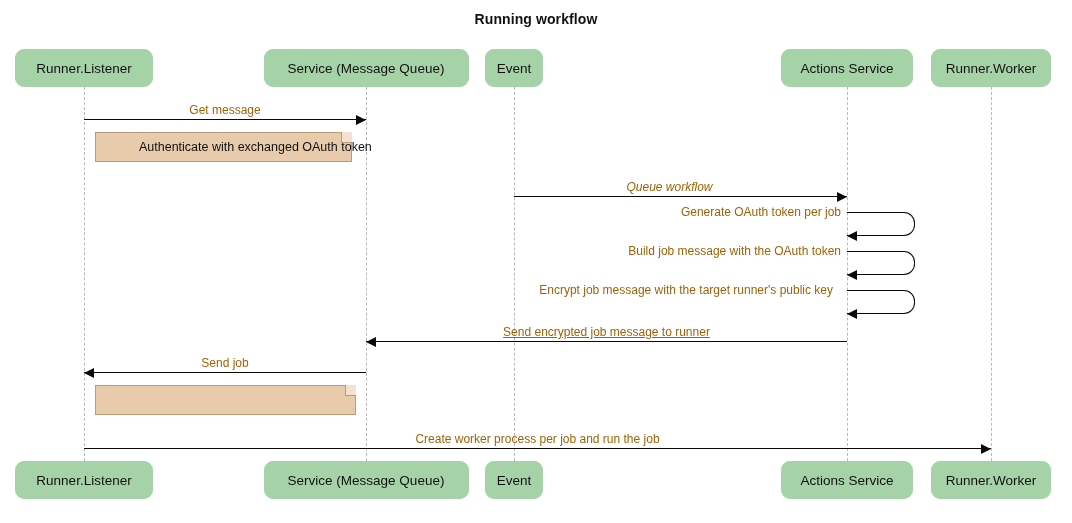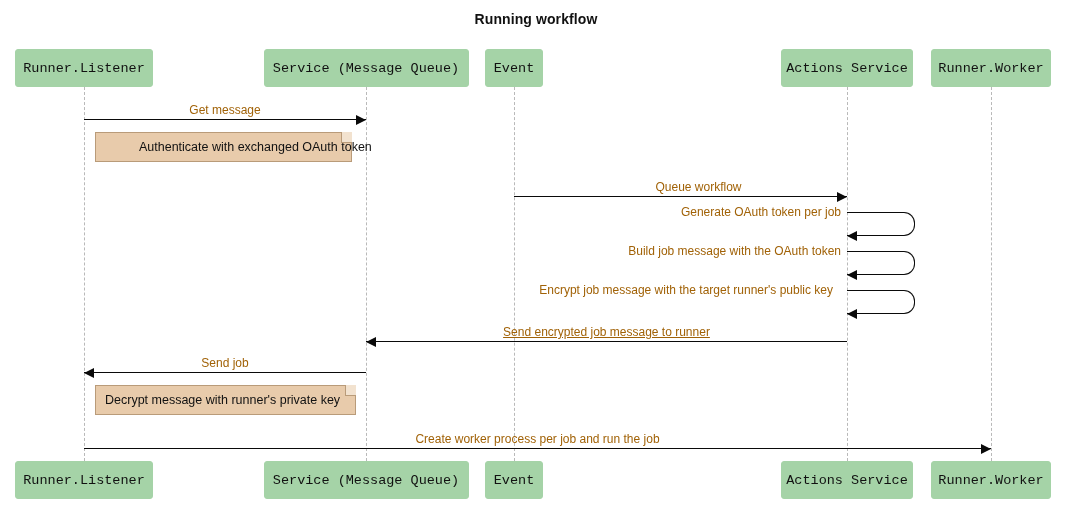--- a/index.html
+++ b/index.html
@@ -38,29 +38,28 @@
     width: 0;
     border-left: 1px dashed #b9b9b9;
   }
 
   
   .participant {
     position: absolute;
     height: 38px;
     background: #a5d3a7;
     border: 1px solid #a5d3a7;
-    border-radius: 3px;
+    border-radius: 9px;
     display: flex;
     align-items: center;
     justify-content: center;
     box-sizing: border-box;
     color: #111111;
     font-size: 13.5px;
     white-space: nowrap;
-    font-family: Liberation Mono, monospace;
   }
 
   
   .note {
     position: absolute;
     height: 30px;
     background: #e8cbab;
     border: 1px solid #b99b79;
     box-sizing: border-box;
     display: flex;
@@ -136,21 +135,21 @@
       <div class="lifeline" style="left: 514px; top: 87px; height: 374px;"></div>
       <div class="lifeline" style="left: 847px; top: 87px; height: 374px;"></div>
       <div class="lifeline" style="left: 991px; top: 87px; height: 374px;"></div>
     </div>
   <div id="messages">
       <div class="msg-line" style="left: 84px; top: 119px; width: 282px;"></div>
       <div class="arrowhead right" style="top: 114.6px; left: 356px;"></div>
       <div class="msg-label" style="left: 84px; width: 282px; top: 103px;">Get message</div>
       <div class="msg-line" style="left: 514px; top: 196px; width: 333px;"></div>
       <div class="arrowhead right" style="top: 191.6px; left: 837px;"></div>
-      <div class="msg-label" style="left: 532px; width: 333px; top: 180px;">Queue workflow</div>
+      <div class="msg-label" style="left: 503px; width: 333px; top: 180px; font-style: italic;">Queue workflow</div>
       <div class="selfloop" style="left: 847px; top: 212px; width: 68px; height: 24px;"></div>
       <div class="arrowhead left" style="left: 847px; top: 230.6px;"></div>
       <div class="msg-label rightal" style="left: 327px; width: 514px; top: 205px;">Generate OAuth token per job</div>
       <div class="selfloop" style="left: 847px; top: 251px; width: 68px; height: 24px;"></div>
       <div class="arrowhead left" style="left: 847px; top: 269.6px;"></div>
       <div class="msg-label rightal" style="left: 327px; width: 514px; top: 244px;">Build job message with the OAuth token</div>
       <div class="selfloop" style="left: 847px; top: 290px; width: 68px; height: 24px;"></div>
       <div class="arrowhead left" style="left: 847px; top: 308.6px;"></div>
       <div class="msg-label rightal" style="left: 319px; width: 514px; top: 283px;">Encrypt job message with the target runner's public key</div>
       <div class="msg-line" style="left: 366px; top: 341px; width: 481px;"></div>
@@ -162,21 +161,20 @@
       <div class="msg-line" style="left: 84px; top: 448px; width: 907px;"></div>
       <div class="arrowhead right" style="top: 443.6px; left: 981px;"></div>
       <div class="msg-label" style="left: 84px; width: 907px; top: 432px;">Create worker process per job and run the job</div>
     </div>
   <div id="notes">
       <div class="note" style="left: 95px; top: 132px; width: 257px; padding-left: 43px;">
         <span>Authenticate with exchanged OAuth token</span>
         <span class="note-fold"></span>
       </div>
       <div class="note" style="left: 95px; top: 385px; width: 261px;">
-        <span>Decrypt message with runner's private key</span>
         <span class="note-fold"></span>
       </div>
     </div>
   <div id="participants-top">
       <div class="participant" style="left: 15px; top: 49px; width: 138px;">
         <span>Runner.Listener</span>
       </div>
       <div class="participant" style="left: 263.5px; top: 49px; width: 205px;">
         <span>Service (Message Queue)</span>
       </div>

